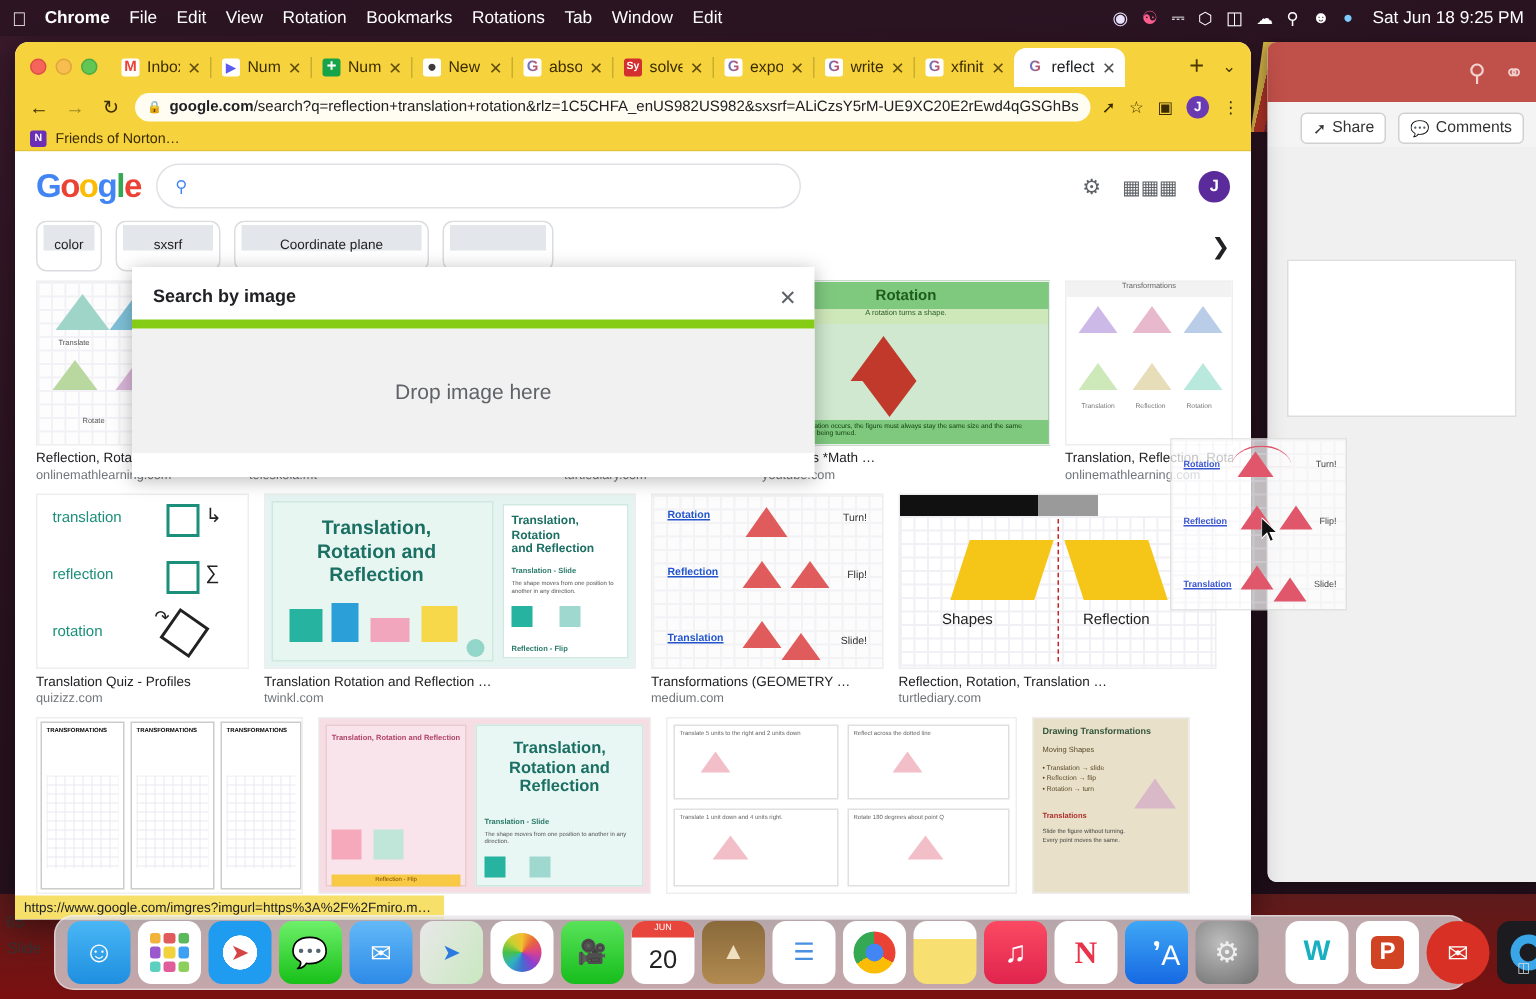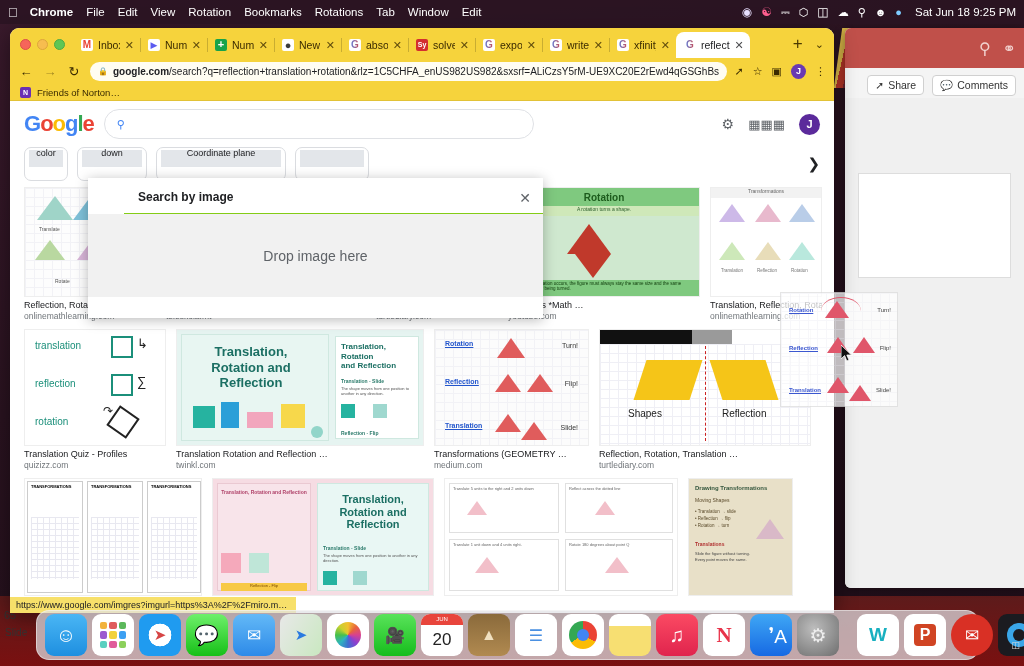--- a/index.html
+++ b/index.html
@@ -178,21 +178,21 @@
     display:flex;align-items:center;padding:0 12px;gap:9px;font-size:11px;color:#202124;
     max-width:430px;
   }
   .gheader-right{margin-left:auto;display:flex;align-items:center;gap:14px;color:#5f6368;font-size:14px;}
   .gavatar{width:21px;height:21px;border-radius:50%;background:#5b2a9b;color:#fff;font-size:11px;line-height:21px;text-align:center;font-weight:bold;}
 
   
   #chips{display:flex;gap:9px;padding:0 14px 6px 14px;align-items:center;position:relative;z-index:4;}
   .chip{
     border:1px solid #dadce0;border-radius:7px;height:34px;min-width:66px;
-    display:flex;flex-direction:column;align-items:center;justify-content:flex-start;
+    display:flex;flex-direction:column;align-items:center;justify-content:center;
     font-size:9px;color:#202124;padding-bottom:3px;overflow:hidden;position:relative;background:#fff;
   }
   .chip .thumb{position:absolute;top:2px;left:4px;right:4px;height:17px;background:#e3e6ea;}
   .chip .clabel{position:relative;z-index:2;}
   .chipnext{margin-left:auto;font-size:15px;color:#202124;}
 
   
   #grid{position:relative;padding:0 14px;}
   .row{display:flex;gap:10px;margin-bottom:8px;align-items:flex-start;}
   .cell{position:relative;}
@@ -205,21 +205,21 @@
                      linear-gradient(to bottom,#e8e8f0 1px,transparent 1px);
     background-size:9px 9px;
   }
 
   
   #sbi{
     position:absolute;left:78px;top:77px;width:455px;height:140px;
     background:#fff;box-shadow:0 2px 12px rgba(0,0,0,.28);
     z-index:40;
   }
-  #sbi .head{padding:12px 14px 9px 14px;border-bottom:1px solid #84cc16;position:relative;margin-left:36px;}
+  #sbi .head{padding:12px 14px 9px 14px;border-bottom:6px solid #84cc16;position:relative;}
   #sbi .title{font-size:12px;font-weight:bold;color:#202124;}
   #sbi .sub{font-size:10.5px;color:#3c4043;margin-top:4px;}
   #sbi .close{position:absolute;right:12px;top:12px;font-size:14px;color:#5f6368;}
   #sbi .drop{
     height:83px;background:#f1f1f1;display:flex;align-items:center;justify-content:center;
     font-size:14px;color:#5f6368;
   }
 
   
   #dragghost{
@@ -453,21 +453,21 @@
       </div>
     </div>
 
     <div id="chips">
       <div class="chip" style="min-width:44px;">
         <div class="thumb"></div>
         <div class="clabel">color</div>
       </div>
       <div class="chip" style="min-width:70px;">
         <div class="thumb"></div>
-        <div class="clabel">down</div>
+        <div class="clabel">sxsrf</div>
       </div>
       <div class="chip" style="min-width:130px;">
         <div class="thumb"></div>
         <div class="clabel">Coordinate plane</div>
       </div>
       <div class="chip" style="min-width:74px;">
         <div class="thumb"></div>
         <div class="clabel"></div>
       </div>
       <div class="chipnext">❯</div>

